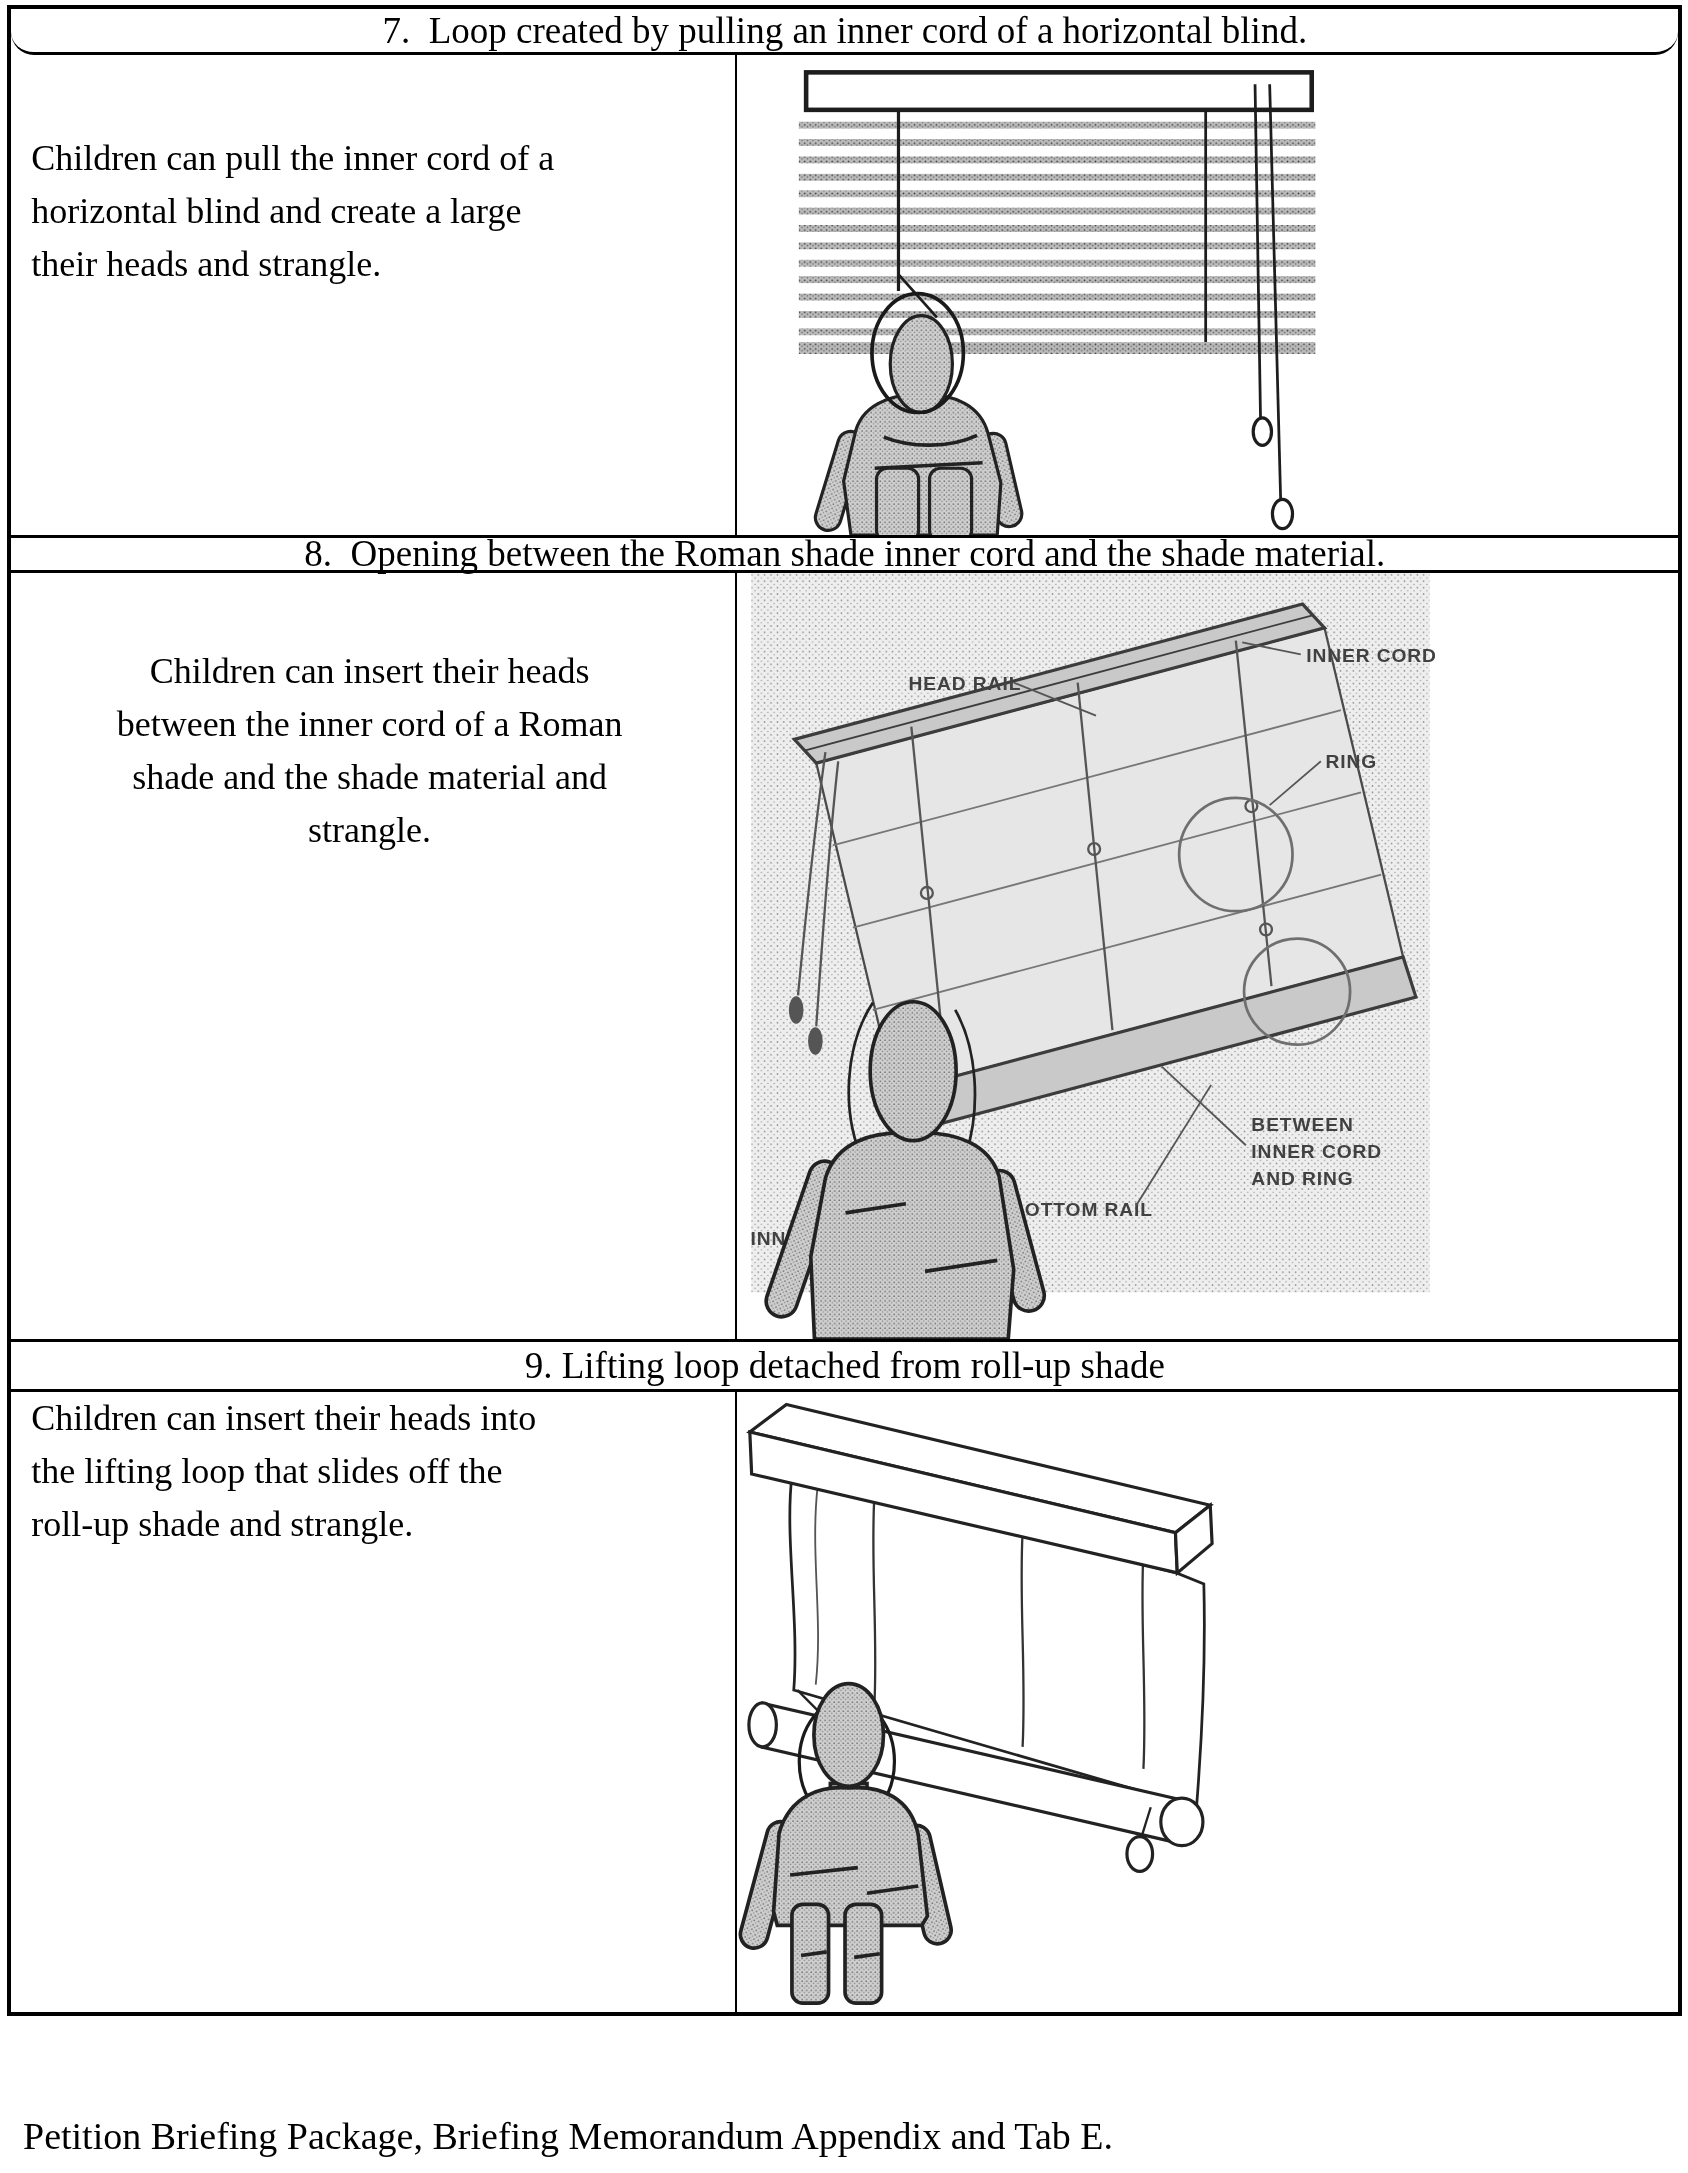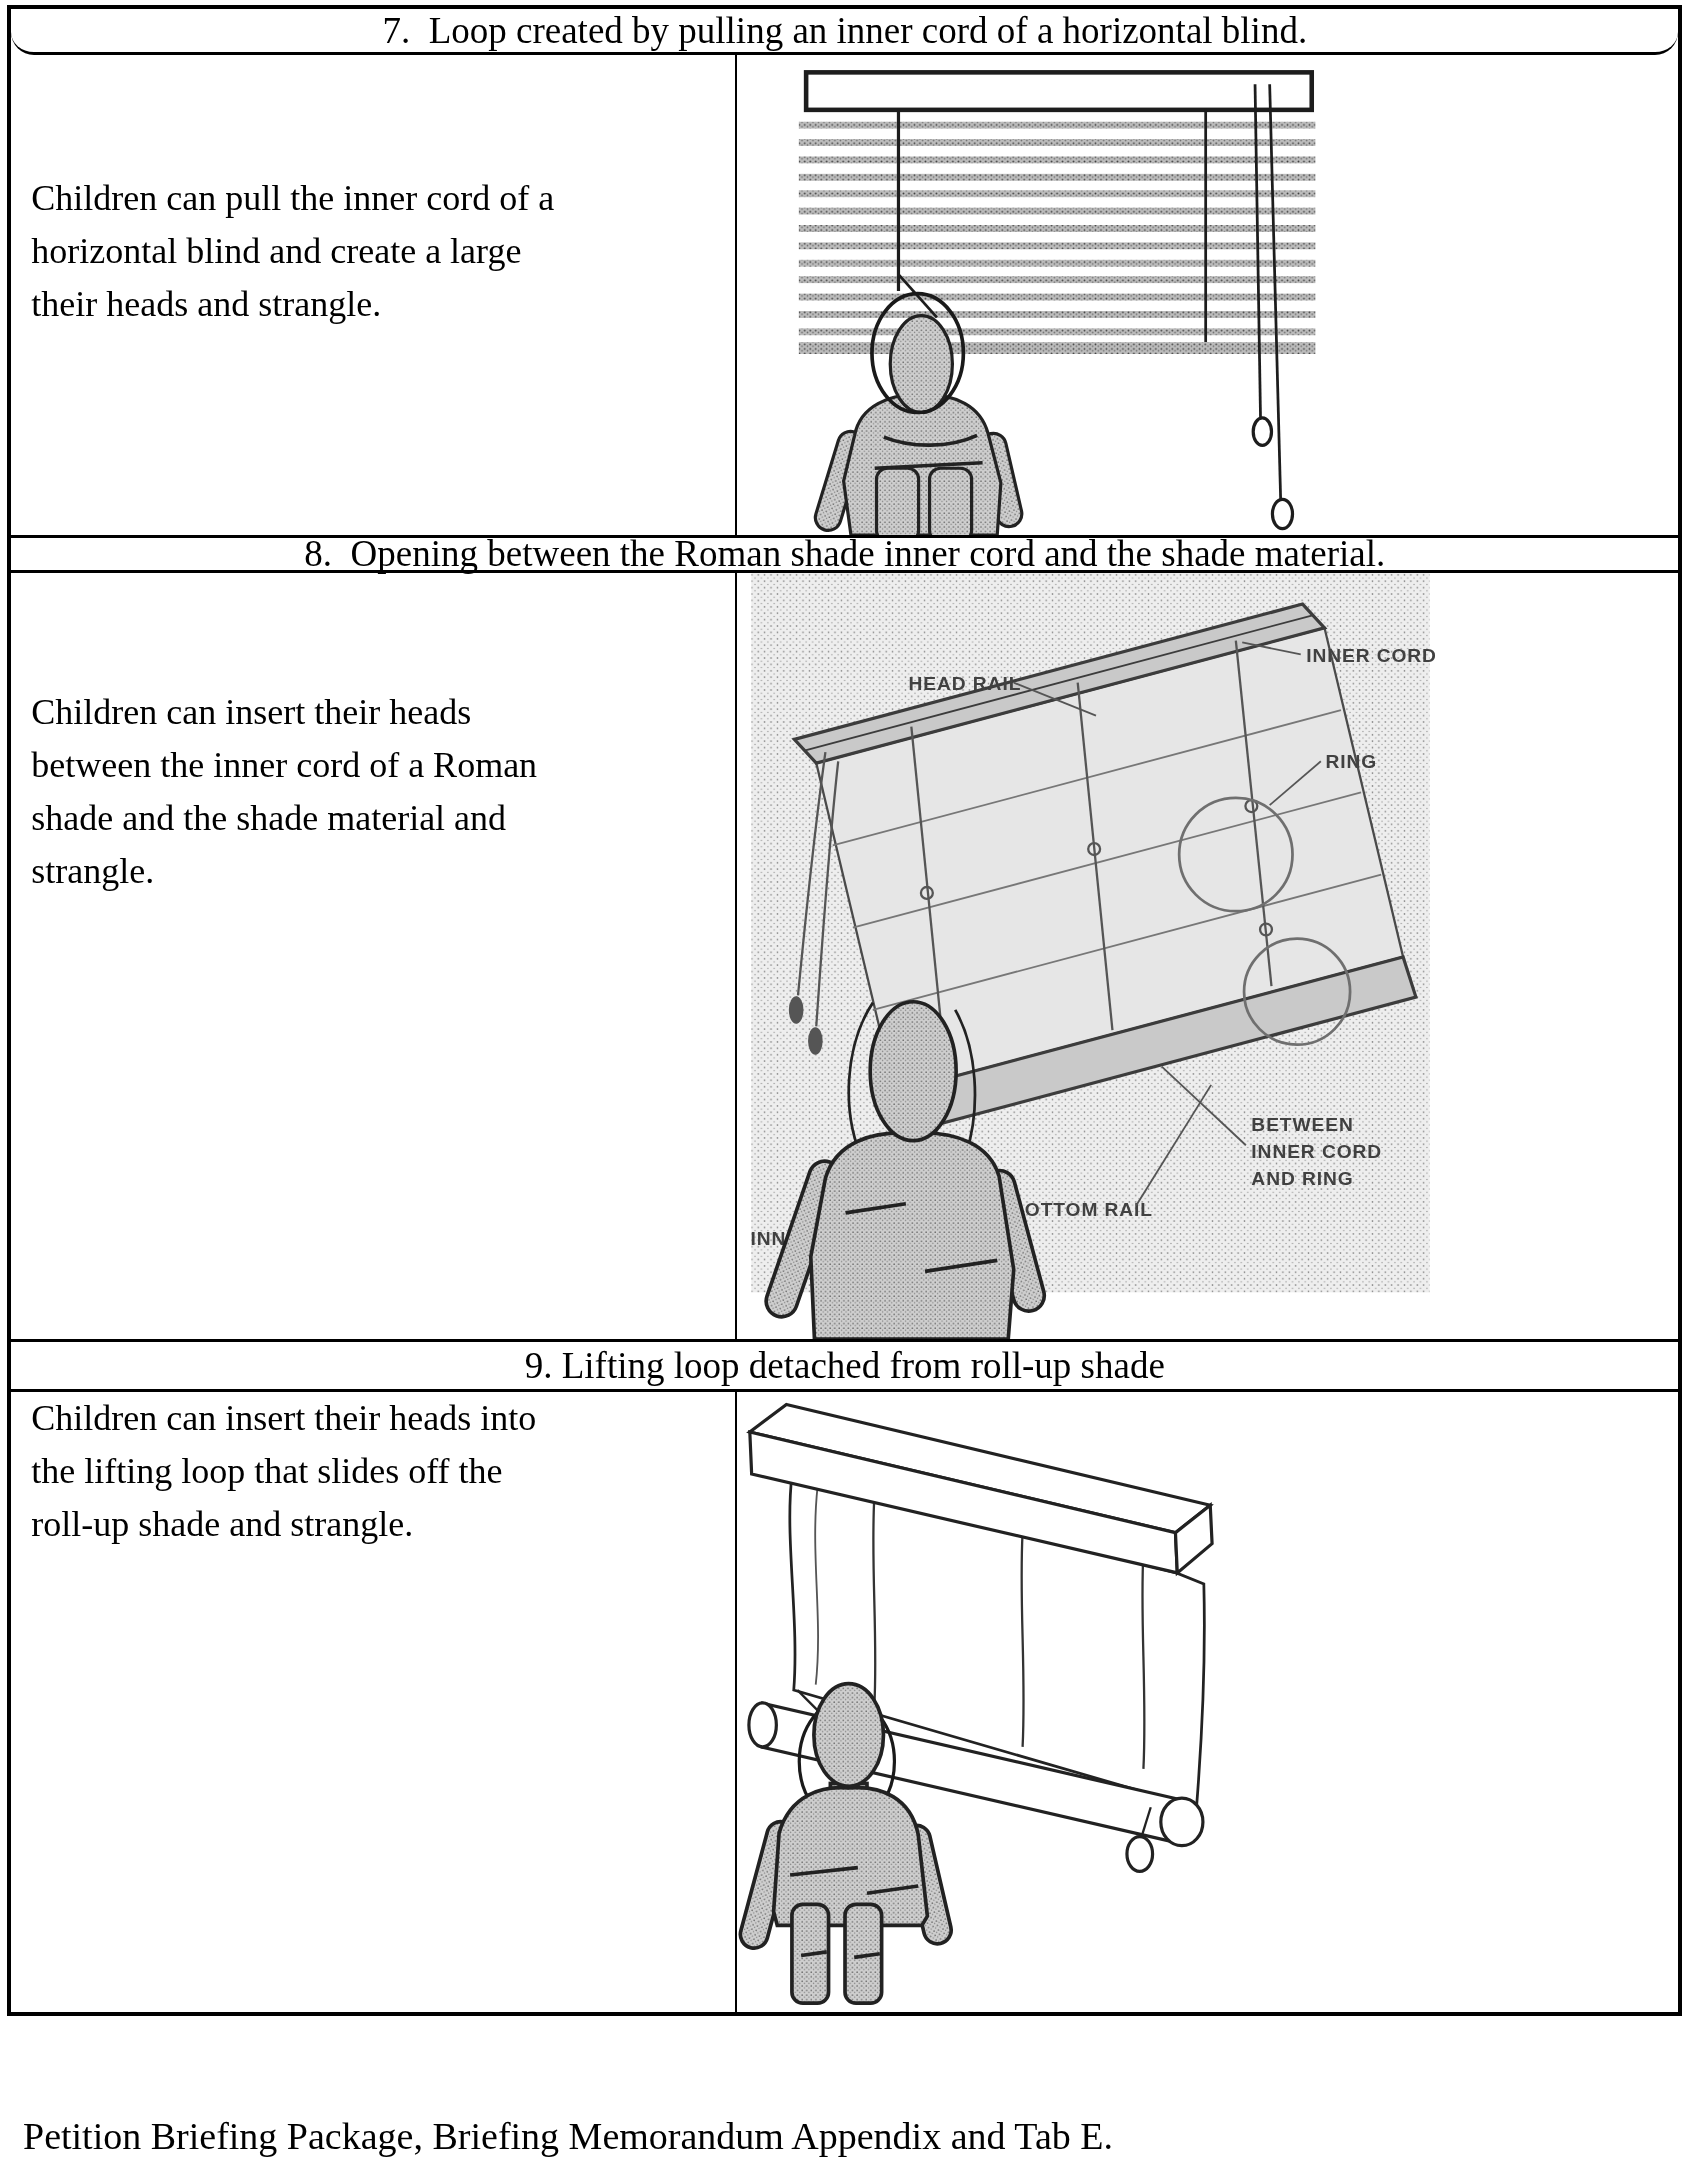--- a/index.html
+++ b/index.html
@@ -17,22 +17,22 @@
   .t7 { height:46px;border-radius:23px; }
   .t8 { height:38px;text-align:center; }
   .t9 { height:53px; }
 
   .content-row { flex:none; display:flex; box-sizing:border-box; }
   .r7 { height:480px; }
   .r8 { height:766px; }
   .r9 { flex:1; }
 
   .text-cell { width:724px; box-sizing:border-box; padding-left:20px; padding-right:27.4px; }
-  .r7 .text-cell { padding-top:117px; }
-  .r8 .text-cell { padding-top:113px; }
+  .r7 .text-cell { padding-top:77px; }
+  .r8 .text-cell { padding-top:72px;text-align:center; }
   .r9 .text-cell { }
 
   .body-text { font-size:36px; line-height:53px; }
 
   .image-cell { flex:1; border-left:2.7px solid #000; position:relative; overflow:hidden; }
   .image-cell svg { display:block; width:100%; height:100%; }
 
   .footer { position:absolute; left:23px; top:2114px; font-size:38px; }
 
   .img-label { font-family:"Liberation Sans", sans-serif; font-weight:bold;

